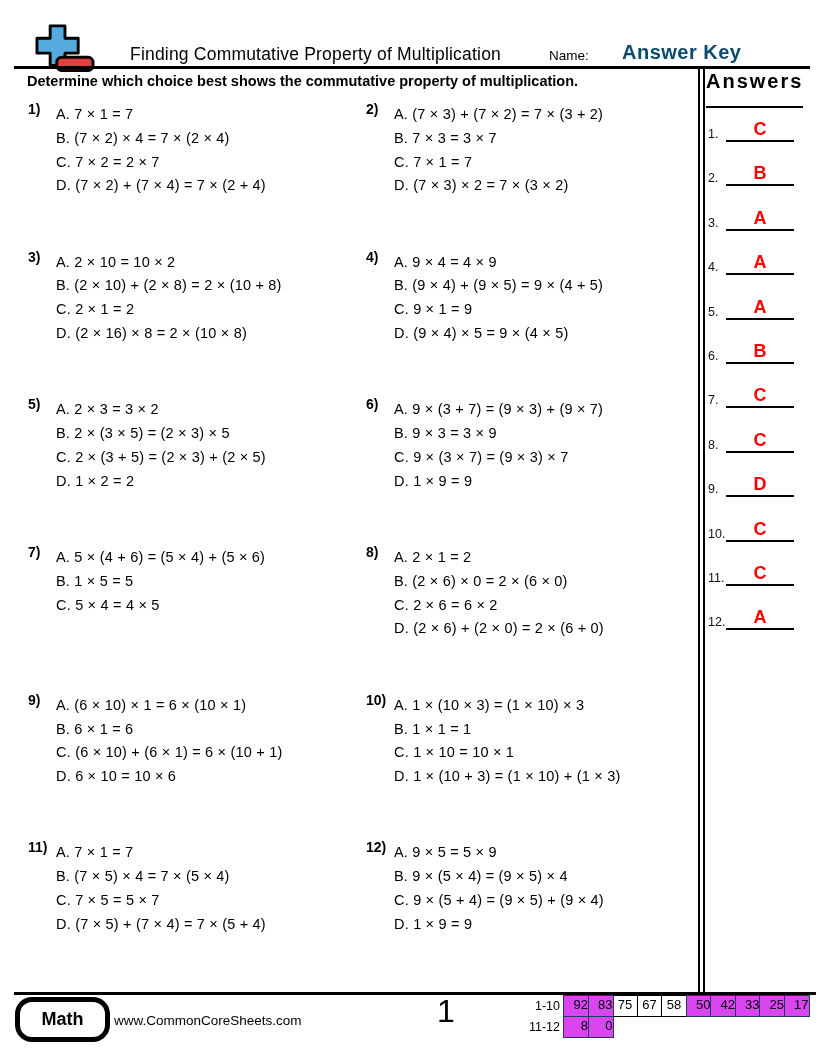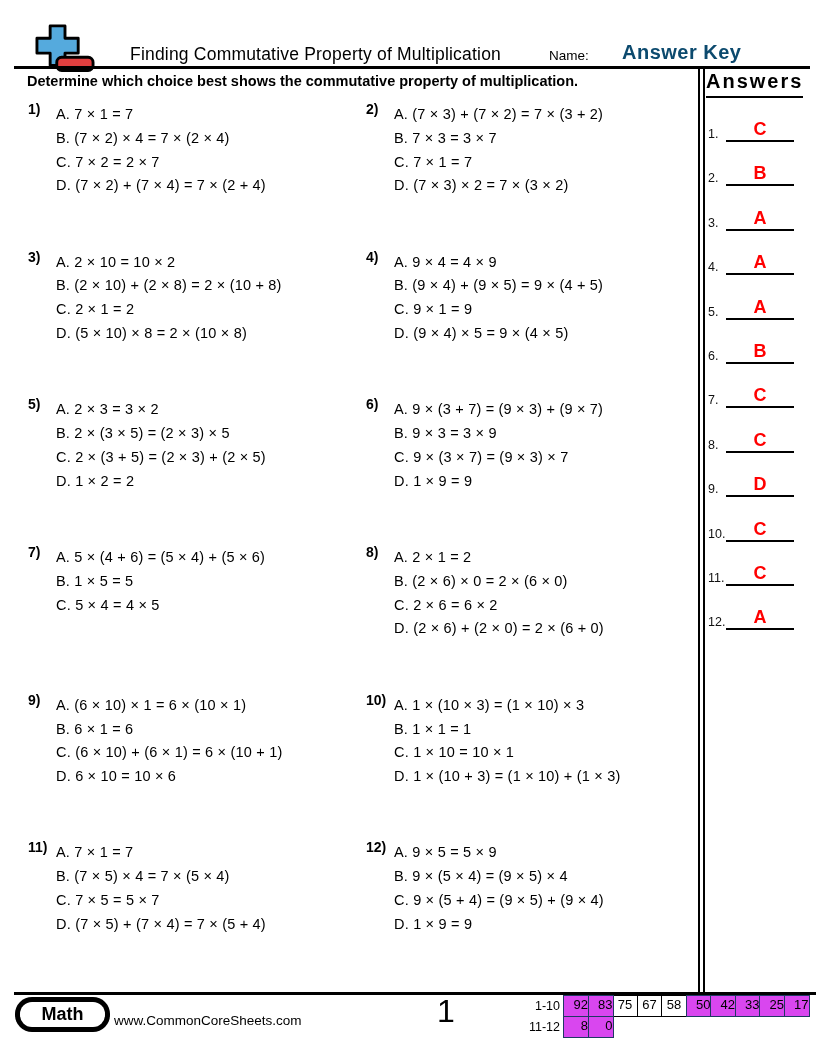--- a/index.html
+++ b/index.html
@@ -21,30 +21,30 @@
   .questions { position:absolute; left:28px; top:103px; width:660px;
     display:grid; grid-template-columns:338px 322px; grid-auto-rows:147.7px; }
   .question { display:flex; }
   .qnum { width:28px; font-size:14px; font-weight:bold; margin-top:-2px; flex:none; }
   .options { font-size:14.5px; line-height:23.8px; letter-spacing:0.2px; }
 
   
   .answers-divider { position:absolute; left:698px; top:66px; width:7px; height:927px;
     border-left:2px solid #000; border-right:2px solid #000; }
   .answers-heading { position:absolute; left:706px; top:70px; font-size:20px; font-weight:bold;
-    letter-spacing:2px; border-bottom:2.5px solid #000; padding-bottom:3px; }
+    letter-spacing:2px; border-bottom:2.5px solid #000; padding-bottom:13px; }
   .ans-item { position:absolute; left:708px; width:92px; height:32px;
     display:flex; align-items:flex-end; }
   .ans-num { width:18px; font-size:12.5px; color:#111; padding-bottom:1px; flex:none; }
   .ans-line { width:68px; text-align:center; border-bottom:2px solid #000;
     color:#f00; font-weight:bold; font-size:18px; line-height:21px; }
 
   
   .footer-rule { position:absolute; left:14px; top:992px; width:802px; height:3px; background:#000; }
-  .subject-badge { position:absolute; left:15px; top:997px; width:95px; height:35px;
+  .subject-badge { position:absolute; left:15px; top:997px; width:95px; height:45px;
     background:#000; border-radius:17px; }
   .subject-badge-inner { position:absolute; left:5px; top:5px; right:5px; bottom:5px;
     background:#fff; border-radius:12px; display:flex; align-items:center; justify-content:center;
     font-size:18px; font-weight:bold; }
   .website-url { position:absolute; left:114px; top:1013px; font-size:13.5px; }
   .page-number { position:absolute; left:437px; top:993px; font-size:32px; }
 
   .score-grid { position:absolute; left:520px; top:995px; }
   .score-row { display:flex; }
   .score-row + .score-row { margin-top:-1.5px; }
@@ -89,21 +89,21 @@
         <div>C. 7 × 1 = 7</div>
         <div>D. (7 × 3) × 2 = 7 × (3 × 2)</div>
       </div>
     </div>
     <div class="question">
       <div class="qnum">3)</div>
       <div class="options">
         <div>A. 2 × 10 = 10 × 2</div>
         <div>B. (2 × 10) + (2 × 8) = 2 × (10 + 8)</div>
         <div>C. 2 × 1 = 2</div>
-        <div>D. (5 × 10) × 8 = 2 × (10 × 8)</div>
+        <div>D. (2 × 16) × 8 = 2 × (10 × 8)</div>
       </div>
     </div>
     <div class="question">
       <div class="qnum">4)</div>
       <div class="options">
         <div>A. 9 × 4 = 4 × 9</div>
         <div>B. (9 × 4) + (9 × 5) = 9 × (4 + 5)</div>
         <div>C. 9 × 1 = 9</div>
         <div>D. (9 × 4) × 5 = 9 × (4 × 5)</div>
       </div>

